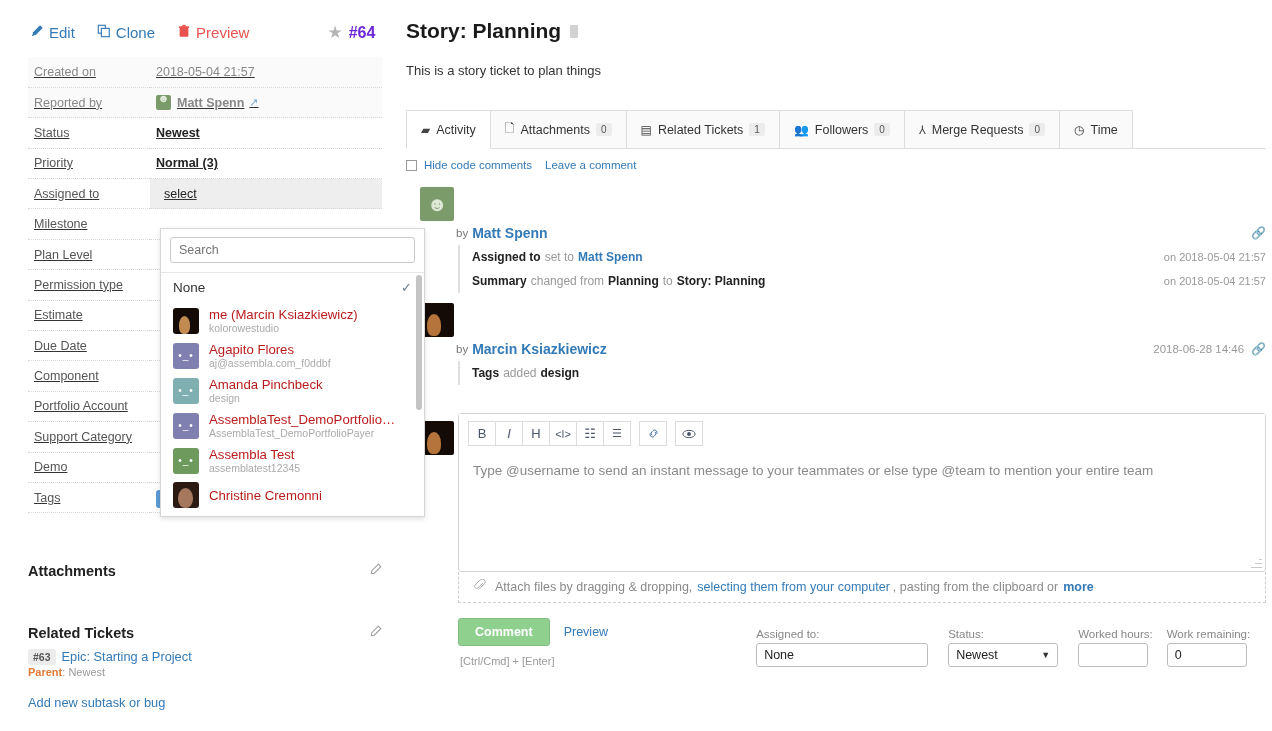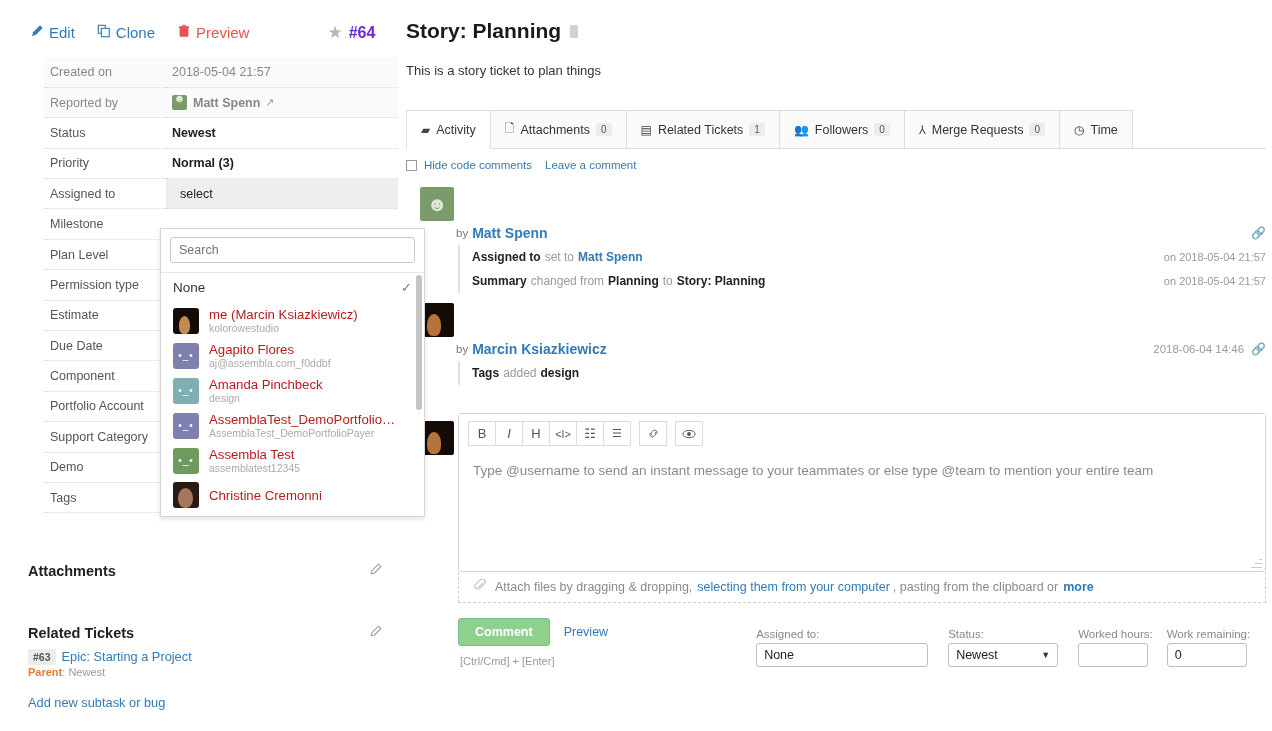--- a/index.html
+++ b/index.html
@@ -22,21 +22,21 @@
   .tb-item { display:flex; align-items:center; margin-right:22px; font-size:15px; }
   .tb-item .lbl { margin-left:5px; }
   .tb-edit .lbl { color:#337ab7; }
   .tb-clone .lbl { color:#337ab7; }
   .tb-delete .lbl { color:#e8534f; }
   .ticket-no { margin-left:56px; display:flex; align-items:center; }
   .ticket-no .star { color:#b5b5b5; font-size:17px; margin-right:6px; }
   .ticket-no .num { font-size:16px; font-weight:bold; color:#6d28d9; }
 
   
-  .prop-table { width:354px; margin-left:44px; border-collapse:collapse; }
+  .prop-table { width:354px; margin-left:28px; border-collapse:collapse;text-decoration:underline; }
   .prop-table tr { height:30.4px; }
   .prop-table td { border-bottom:1px dotted #d7d7d7; padding:0 0 0 6px; vertical-align:middle; font-size:12.5px; }
   .prop-table td.k { width:122px; color:#555; }
   .prop-table td.v { color:#222; }
   .prop-table tr.muted td { background:#fafafa; color:#888; }
   .prop-table tr.muted td.v { color:#888; }
   .prop-table td.v.strong { font-weight:bold; color:#222; }
   .reporter { display:flex; align-items:center; }
   .av { width:15px; height:15px; border-radius:2px; display:inline-block; margin-right:6px; flex:none;
         background:#7a9a6a; position:relative; }
@@ -373,21 +373,21 @@
         <span class="ts">on 2018-05-04 21:57</span>
       </div>
     </div>
 
     <div class="ev" style="margin-top:10px;">
       <div class="ev-av av-photo"></div>
       <div class="ev-head">
         <span class="by">by</span>
         <span class="who">Marcin Ksiazkiewicz</span>
         <span class="ev-right">
-          <span class="ts">2018-06-04 14:46</span>
+          <span class="ts">2018-06-28 14:46</span>
           <span class="chain">🔗</span>
         </span>
       </div>
       <div class="ev-line">
         <b>Tags</b>
         <span class="mut">added</span>
         <b>design</b>
       </div>
     </div>
   </div>

